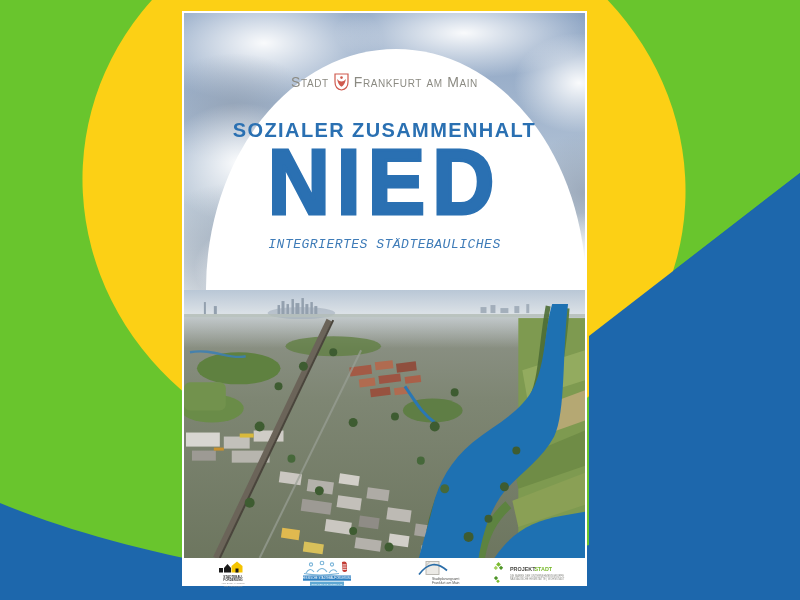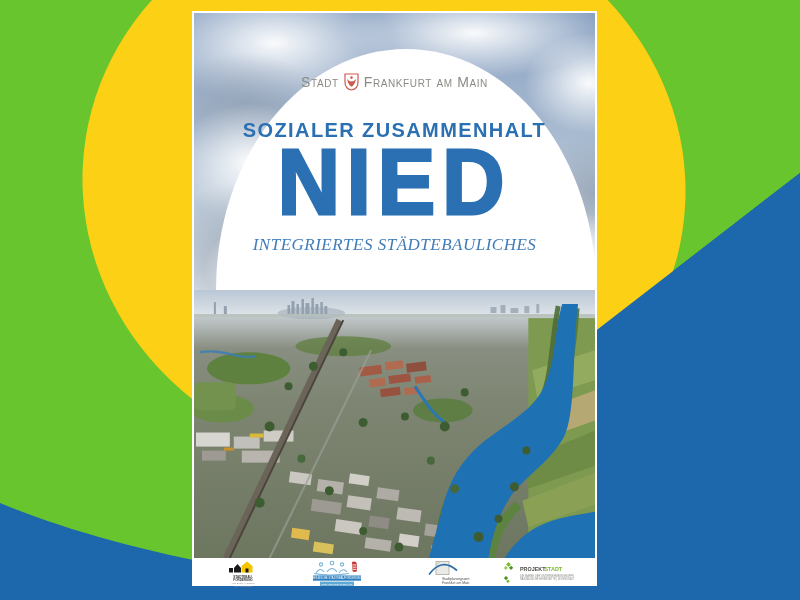--- a/index.html
+++ b/index.html
@@ -1,21 +1,21 @@
 <!DOCTYPE html>
 <html style="--background-green: #69c52d; --accent-yellow: #fcd015; --background-blue: #1d67ac; --title-blue: #2a70b2; --subtitle-blue: #3f7cb8; --river-blue: #1e71b2; --crest-red: #cf5a4e; --city-logo-gray: #8b8a82; --projektstadt-green: #76b82a;"><head>
 <meta charset="utf-8">
 <style>
   html,body{margin:0;padding:0;}
   body{width:800px;height:600px;overflow:hidden;font-family:"Liberation Sans",sans-serif;}
   .stage{position:relative;width:800px;height:600px;background:#1d67ac;}
   .bg-svg{position:absolute;inset:0;}
 
   
-  .cover{position:absolute;left:192px;top:11px;width:405px;height:575px;
+  .cover{position:absolute;left:182px;top:11px;width:405px;height:575px;
          box-sizing:border-box;border:2px solid rgba(255,255,255,.92);
          background:#fff;z-index:5;display:flex;flex-direction:column;}
   .sky{position:relative;width:100%;height:277px;overflow:hidden;
        background:linear-gradient(180deg,#8aa2c2 0%,#a9bbd1 45%,#c7d2dc 78%,#dde2e6 100%);}
   .cloud{position:absolute;border-radius:50%;
          background:radial-gradient(closest-side,rgba(255,255,255,.95),rgba(255,255,255,0));}
   .cloud.gray{background:radial-gradient(closest-side,rgba(146,160,178,.75),rgba(146,160,178,0));}
   .blob{position:absolute;left:22px;top:36px;width:380px;height:480px;border-radius:50%;
         background:#fff;}
   .head{position:absolute;left:0;top:0;width:100%;text-align:center;}
@@ -23,21 +23,21 @@
   .citylogo{position:absolute;top:60px;left:0;width:100%;display:flex;align-items:center;
             justify-content:center;gap:5px;color:var(--city-logo-gray);
             font-variant:small-caps;font-size:14px;letter-spacing:.6px;}
   .kicker{position:absolute;top:106px;left:0;width:100%;text-align:center;
           font-size:20px;font-weight:bold;letter-spacing:1.4px;color:var(--title-blue);}
   .big-title{position:absolute;top:121px;left:0;width:100%;text-align:center;
           font-size:86px;line-height:90px;font-weight:bold;letter-spacing:7px;
           color:var(--title-blue);-webkit-text-stroke:3px var(--title-blue);
           transform:scaleY(1.08);transform-origin:50% 20%;}
   .subtitle{position:absolute;top:221px;left:0;width:100%;text-align:center;
-          font-family:Liberation Serif, serif;font-style:italic;font-size:17px;
+          font-family:Liberation Mono, monospace;font-style:italic;font-size:13px;
           line-height:21px;letter-spacing:.5px;color:var(--subtitle-blue);}
 
   .photo{position:relative;width:100%;height:268px;}
   .photo svg{display:block;}
 
   .logobar{position:relative;width:100%;height:30px;background:#fff;flex:1;}
   .logobar .lg{position:absolute;top:2px;}
 </style>
 </head>
 <body>

